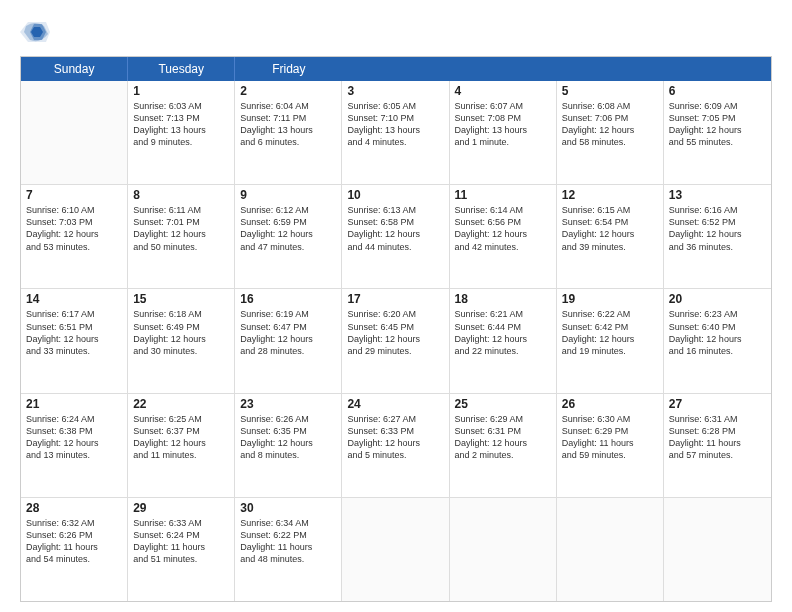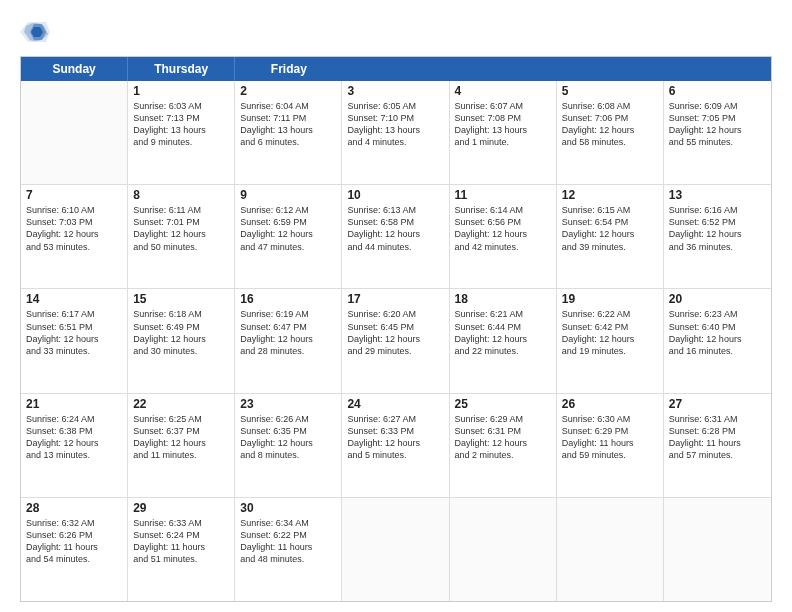--- a/index.html
+++ b/index.html
@@ -67,21 +67,21 @@
       border: 1px solid #ccc;
     }
     .cal-header-row {
       display: grid;
       grid-template-columns: repeat(7, 1fr);
       background: #2563b0;
     }
     .cal-header-cell {
       color: #fff;
       font-size: 12px;
-      font-weight: bold;
+      font-weight: normal;
       text-align: center;
       padding: 5px 2px;
       border-right: 1px solid #4a7fcb;
     }
     .cal-header-cell:last-child { border-right: none; }
     .cal-body {
       flex: 1;
       display: flex;
       flex-direction: column;
     }
@@ -136,21 +136,21 @@
     </div>
     <div class="title-block">
       <div class="main-title"></div>
       <div class="sub-title"></div>
     </div>
   </div>
 
   <div class="calendar">
     <div class="cal-header-row">
     <div class="cal-header-cell">Sunday</div>
-        <div class="cal-header-cell">Thursday</div>
+        <div class="cal-header-cell">Tuesday</div>
         <div class="cal-header-cell">Friday</div>
       </div>
     <div class="cal-body">
     <div class="cal-row">
           <div class="cal-cell empty"></div>
           <div class="cal-cell">
             <span class="day-num">1</span>
             <span class="cell-line">Sunrise: 6:03 AM</span>
             <span class="cell-line">Sunset: 7:13 PM</span>
             <span class="cell-line">Daylight: 13 hours</span>

